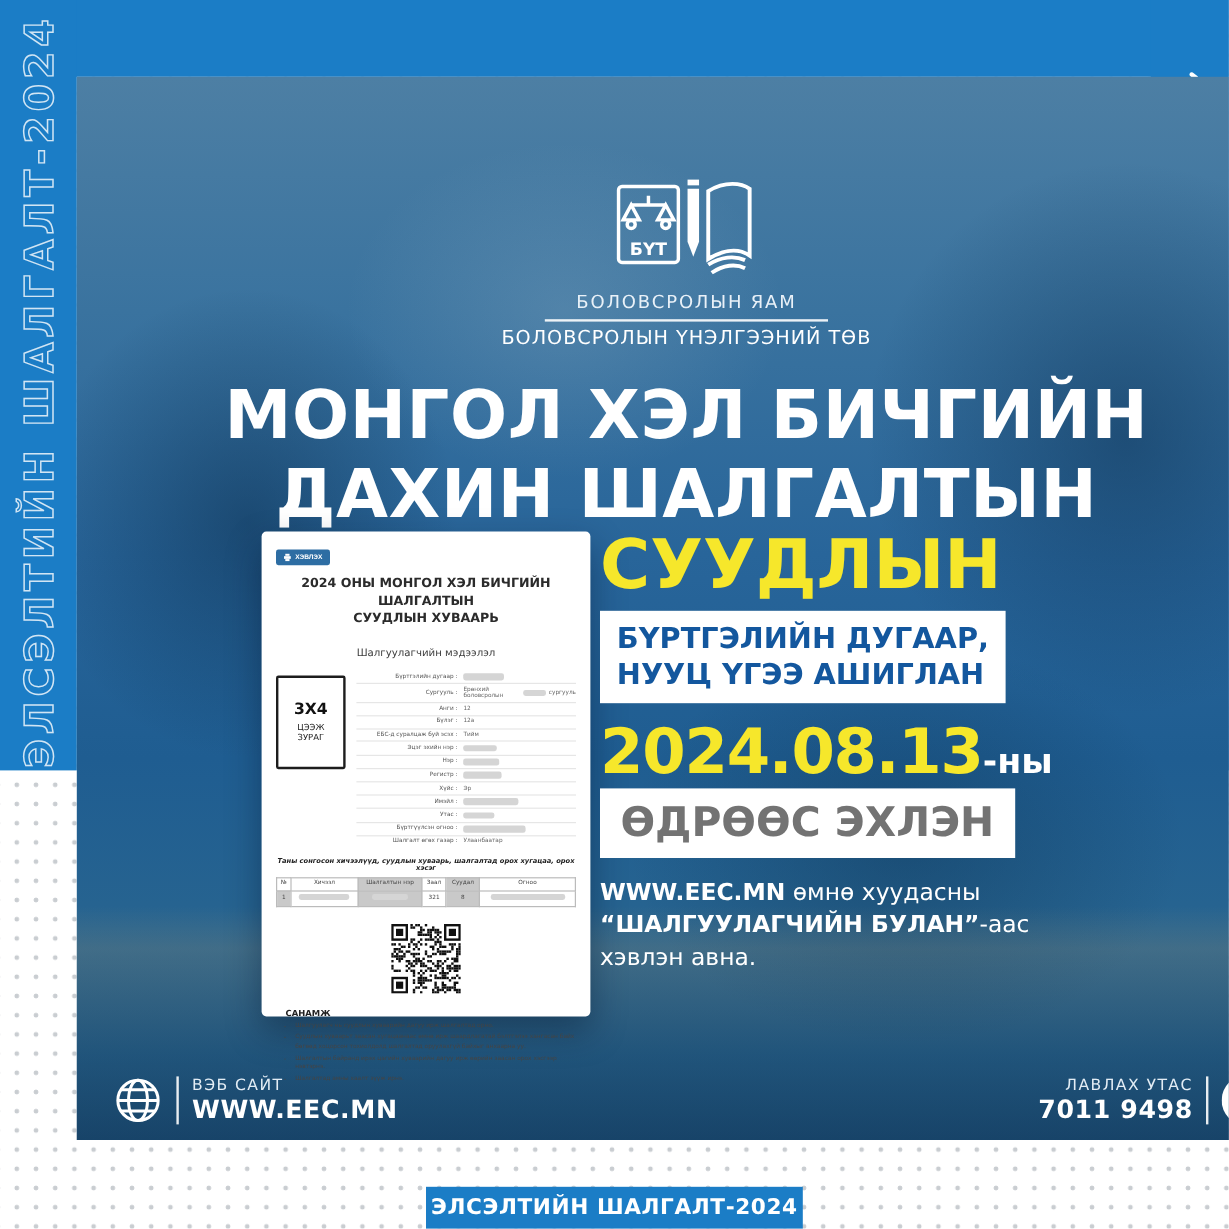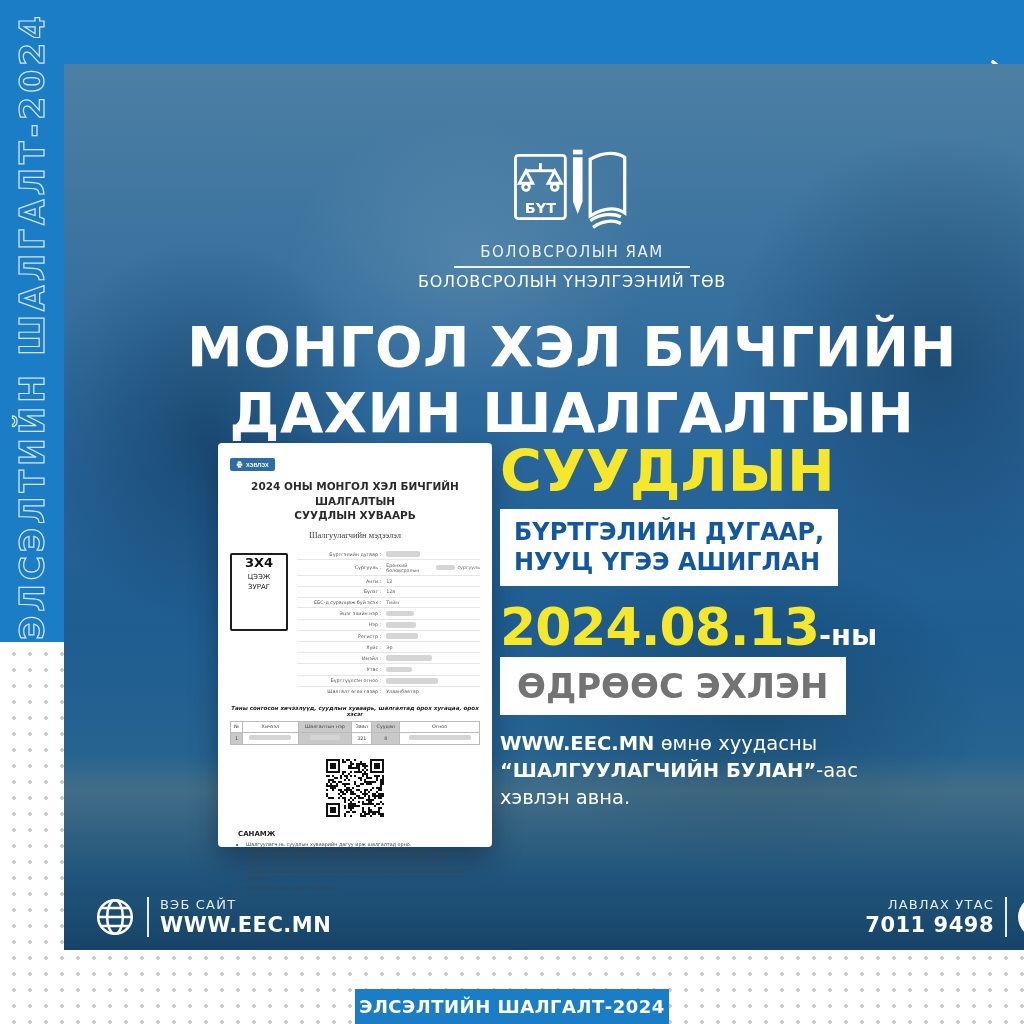--- a/index.html
+++ b/index.html
@@ -62,24 +62,24 @@
 
   
   .doc{
     position:absolute;left:154px;top:379px;width:274px;height:404px;background:#fff;
     border-radius:4px;box-shadow:0 12px 28px rgba(0,20,45,.4);
     padding:10px 12px;box-sizing:border-box;color:#333;
   }
   .doc-print-btn{display:inline-flex;align-items:center;gap:3px;background:#2d6da3;color:#fff;
     font-size:5.5px;font-weight:700;padding:3px 6px;border-radius:2px;border:none;}
   .doc-title{margin-top:7px;text-align:center;font-size:10.5px;font-weight:800;color:#2b2b2b;line-height:1.4;}
-  .doc-subtitle{margin-top:7px;text-align:center;font-size:8.5px;color:#3c3c3c;font-family:Liberation Serif, serif;}
+  .doc-subtitle{margin-top:17px;text-align:center;font-size:8.5px;color:#3c3c3c;}
   .doc-info{display:flex;margin-top:9px;}
   .photo-box{width:54px;height:74px;border:2.5px solid #1d1d1d;border-radius:2px;flex:none;
-    display:flex;flex-direction:column;align-items:center;justify-content:flex-start;margin-top:4px;}
+    display:flex;flex-direction:column;align-items:center;justify-content:center;margin-top:4px;}
   .photo-size{font-size:13px;font-weight:800;color:#111;}
   .photo-caption{font-size:7px;color:#222;margin-top:3px;line-height:1.35;text-align:center;}
   .doc-fields{flex:1;margin-left:9px;}
   .doc-field-row{display:flex;align-items:center;border-top:1px solid #e6e6e6;padding:2.4px 0;}
   .doc-field-row:first-child{border-top:none;}
   .doc-field-label{width:46%;text-align:right;font-size:4.8px;color:#555;padding-right:5px;flex:none;}
   .doc-field-value{font-size:4.8px;color:#666;display:flex;align-items:center;gap:2px;}
   .blur-pill{display:inline-block;height:5.5px;background:#d5d5d5;border-radius:2px;filter:blur(.5px);}
   .doc-table-intro{margin-top:8px;font-size:5.6px;font-weight:800;font-style:italic;color:#222;text-align:center;}
   table.doc-table{width:100%;border-collapse:collapse;margin-top:4px;}

